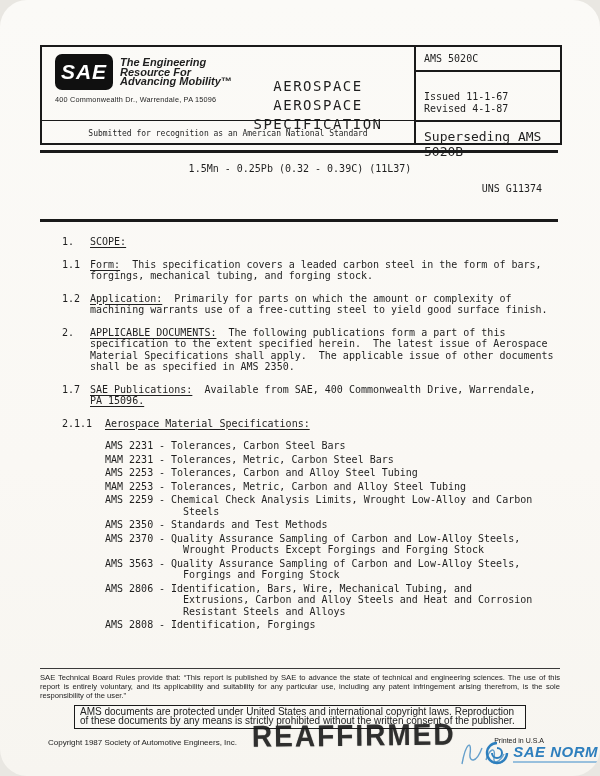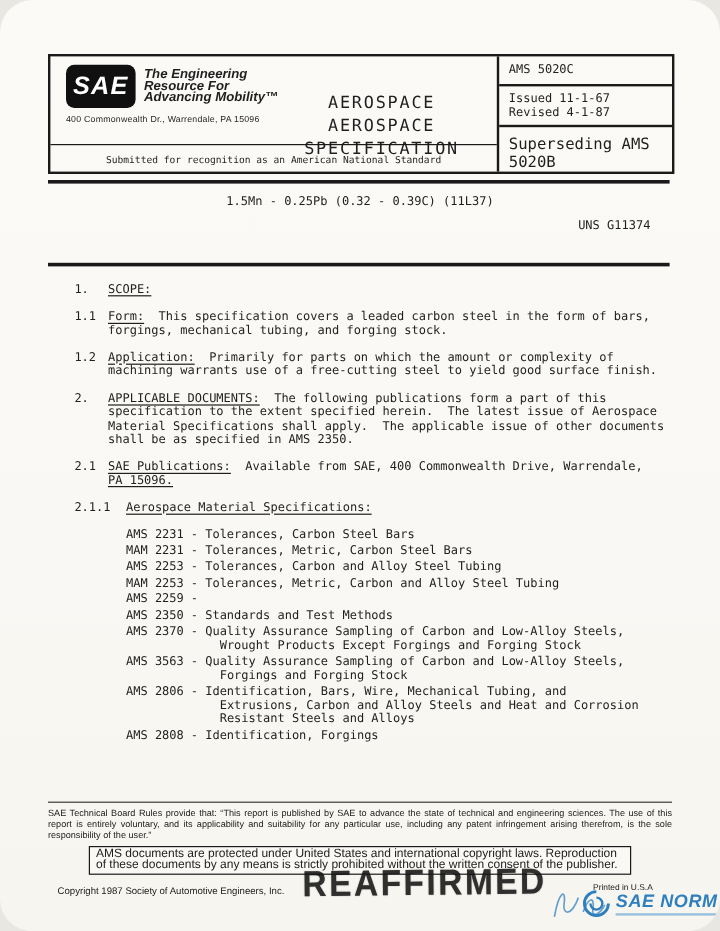--- a/index.html
+++ b/index.html
@@ -15,21 +15,21 @@
   .logo-area{flex:1;padding:7px 0 0 13px;}
   .logo-row{display:flex;gap:7px;}
   .sae-logo{width:58px;height:36px;background:#101010;border-radius:7px;color:#fff;display:flex;align-items:center;justify-content:center;font-style:italic;font-weight:bold;font-size:21px;letter-spacing:1px;font-family:"Liberation Sans",sans-serif;}
   .tagline{font-family:"Liberation Sans",sans-serif;font-weight:bold;font-style:italic;font-size:11px;line-height:9.5px;padding-top:4px;}
   .address{font-family:"Liberation Sans",sans-serif;font-size:7.3px;margin-top:5px;letter-spacing:.2px;}
   .doc-type{width:172px;text-align:center;padding:8px 10px 0 0;font-size:14px;letter-spacing:1.5px;line-height:19px;margin-top:22px;}
   .ansi-strip{border-top:1.5px solid #1a1a1a;text-align:center;font-size:8px;padding:8px 0 0 0;height:23px;box-sizing:border-box;}
   .header-right{width:144px;display:flex;flex-direction:column;}
   .hr-cell{padding:6px 8px;font-size:10px;box-sizing:border-box;}
   .hr-cell.first{height:40px;}
-  .hr-cell.mid{height:36px;border-top:2px solid #1a1a1a;border-bottom:2px solid #1a1a1a;line-height:11.5px;padding-top:5px;}
+  .hr-cell.mid{height:52px;border-top:2px solid #1a1a1a;border-bottom:2px solid #1a1a1a;line-height:11.5px;padding-top:19px;}
   .hr-cell.last{flex:1;font-size:13px;padding-top:7px;}
   
   .rule-heavy{position:absolute;left:40px;width:518px;height:3px;background:#1a1a1a;}
   .r1{top:150px;}
   .r2{top:219px;}
   .title-block{position:absolute;left:0;top:163px;width:100%;text-align:center;font-size:10px;line-height:11.5px;}
   .uns{text-align:right;padding-right:58px;margin-top:8px;}
   
   .body{position:absolute;top:236px;left:0;right:0;padding:0 22px 0 62px;font-size:10px;line-height:11.5px;}
   .para{display:grid;grid-template-columns:28px 1fr;margin-bottom:11px;}
@@ -125,21 +125,21 @@
 
     <div class="para">
       <span>2.</span>
       <span class="para-text"><span class="u">APPLICABLE DOCUMENTS:</span><span>  The following publications form a part of this
 specification to the extent specified herein.  The latest issue of Aerospace
 Material Specifications shall apply.  The applicable issue of other documents
 shall be as specified in AMS 2350.</span></span>
     </div>
 
     <div class="para">
-      <span>2.1</span>
+      <span>1.7</span>
       <span class="para-text"><span class="u">SAE Publications:</span><span>  Available from SAE, 400 Commonwealth Drive, Warrendale,
 </span><span class="u">PA 15096.</span></span>
     </div>
 
     <div class="para wide-num">
       <span>2.1.1</span>
       <span class="para-text"><span class="u">Aerospace Material Specifications:</span></span>
     </div>
 
     <div class="spec-list">
@@ -159,20 +159,22 @@
           <span class="spec-desc">Tolerances, Carbon and Alloy Steel Tubing</span>
         </div>
       <div class="spec-row">
           <span>MAM 2253</span>
           <span>-</span>
           <span class="spec-desc">Tolerances, Metric, Carbon and Alloy Steel Tubing</span>
         </div>
       <div class="spec-row">
           <span>AMS 2259</span>
           <span>-</span>
+          <span class="spec-desc">Chemical Check Analysis Limits, Wrought Low-Alloy and Carbon
+  Steels</span>
         </div>
       <div class="spec-row">
           <span>AMS 2350</span>
           <span>-</span>
           <span class="spec-desc">Standards and Test Methods</span>
         </div>
       <div class="spec-row">
           <span>AMS 2370</span>
           <span>-</span>
           <span class="spec-desc">Quality Assurance Sampling of Carbon and Low-Alloy Steels,

